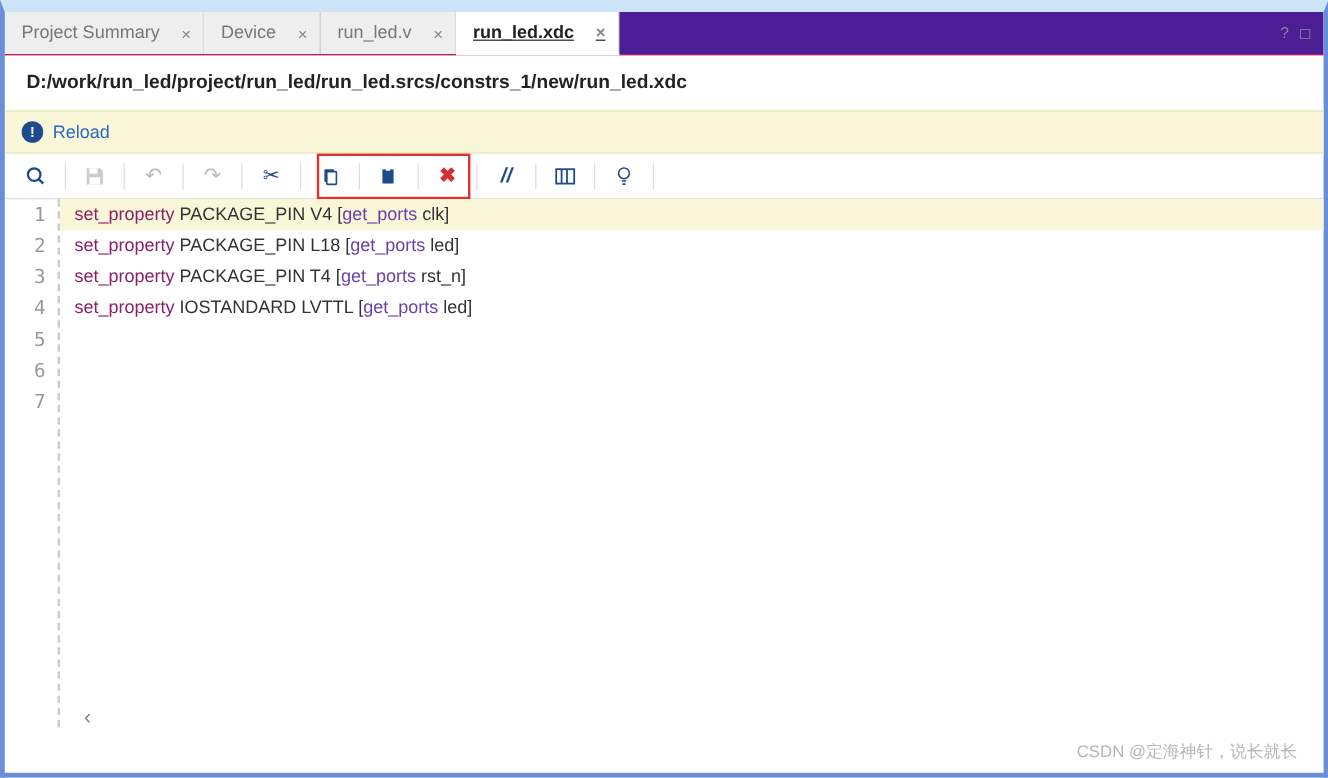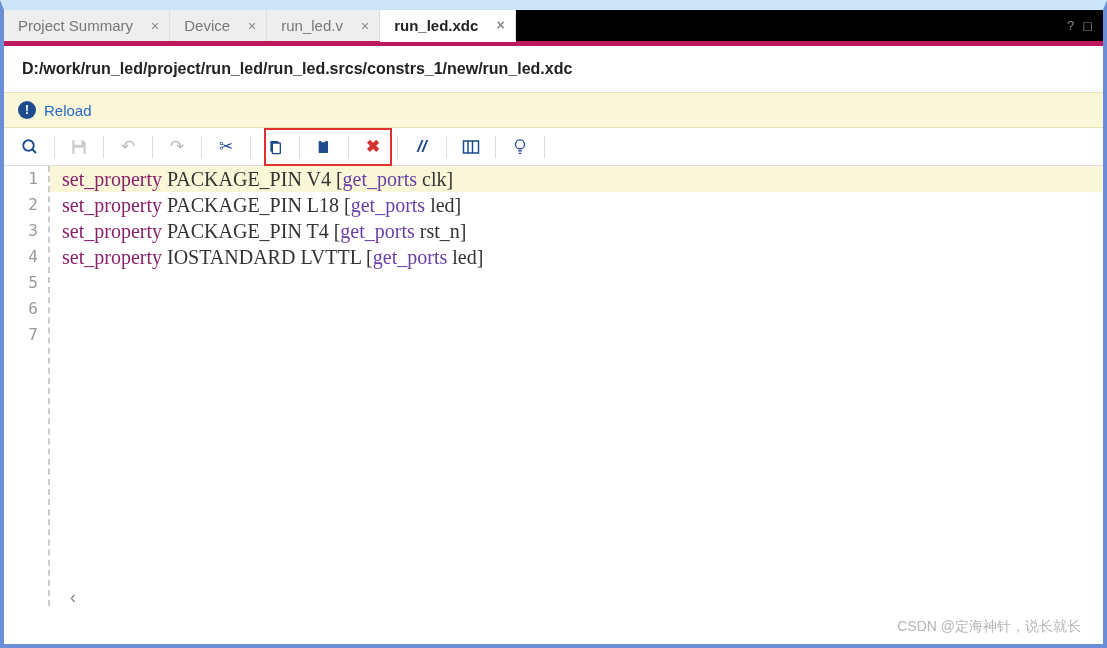--- a/index.html
+++ b/index.html
@@ -9,42 +9,43 @@
       background: #fff;
       border: 4px solid #6a8fd8;
       border-top: 10px solid #cde3f8;
       width: 1107px;
       height: 648px;
       overflow: hidden;
       position: relative;
     }
     .tabs {
       display: flex;
-      background: #000000;
-      border-bottom: 5px solid #be185d;
+      background: #4c1d95;
+      border-bottom: 1px solid #be185d;
       height: 36px;
       align-items: stretch;
     }
     .tab {
       display: flex;
       align-items: center;
       padding: 0 10px 0 14px;
       border-right: 1px solid #ddd;
       color: #777;
       cursor: pointer;
       font-size: 15px;
       gap: 18px;
       background: #eee;
     }
     .tab.active {
       background: #fff;
       color: #222;
       font-weight: bold;
       border-bottom: 2px solid #fff;
       margin-bottom: -1px;
+      text-decoration: underline;
     }
     .tab-close { color: #888; font-size: 14px; cursor: pointer; }
     .tab-actions {
       margin-left: auto;
       display: flex;
       align-items: center;
       gap: 8px;
       padding-right: 10px;
       color: #888;
     }
@@ -107,22 +108,22 @@
       text-align: right;
       padding-right: 10px;
       color: #999;
       font-family: monospace;
       font-size: 16px;
       border-right: 2px dashed #ccc;
     }
     .gutter div { height: 26px; line-height: 26px; }
     .code {
       flex: 1;
-      font-family: Liberation Serif, serif;
-      font-size: 20px;
+      font-family: Liberation Sans, sans-serif;
+      font-size: 15px;
       padding-left: 12px;
     }
     .code-line { height: 26px; line-height: 26px; white-space: pre; }
     .code-line.hl { background: #faf7d8; margin-left: -12px; padding-left: 12px; }
     .kw { color: #8a1f6a; }
     .kw2 { color: #6a3fa8; }
     .val { color: #333; }
     .scroll-left {
       position: absolute;
       bottom: -2px; left: 66px;

